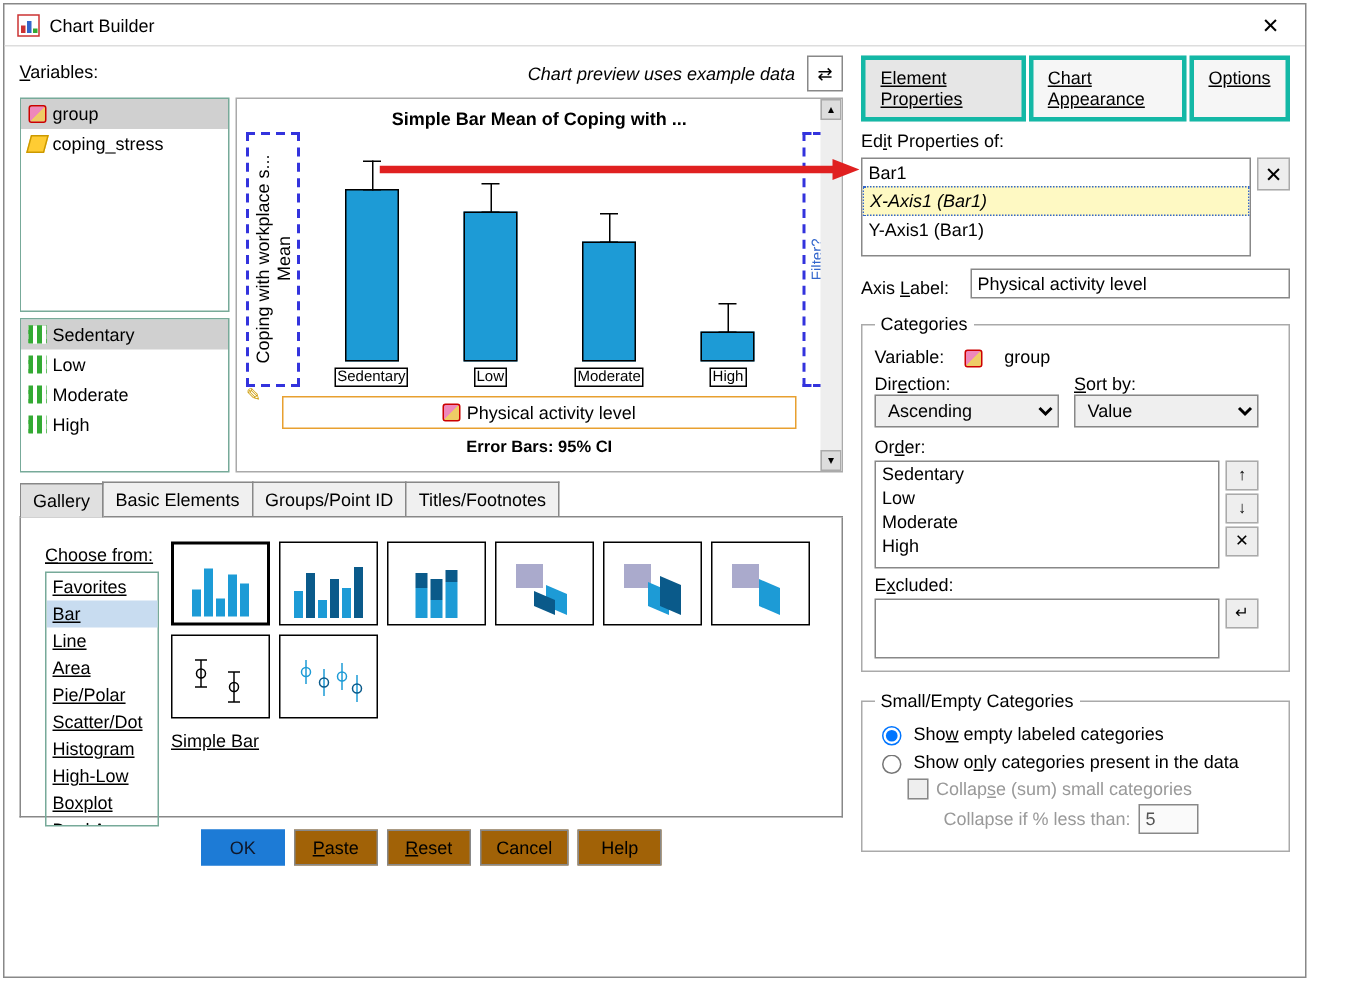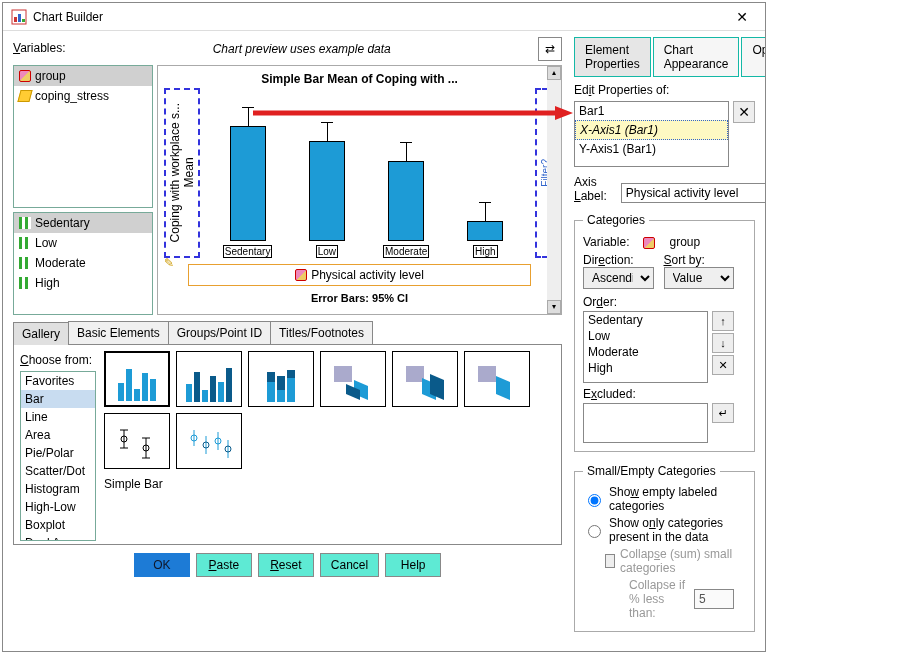--- a/index.html
+++ b/index.html
@@ -1,28 +1,28 @@
 <!DOCTYPE html>
 <html><head>
 <meta charset="utf-8">
 <style>
 * { box-sizing: border-box; font-family: Tahoma, Arial, sans-serif; font-size: 12px; }
 body { margin: 0; background: #fff; }
-.window { width: 764px; height: 650px; border: 1px solid #888; margin: 2px; display: flex; flex-direction: column; background: #fff; }
+.window { width: 869px; height: 650px; border: 1px solid #888; margin: 2px; display: flex; flex-direction: column; background: #fff; }
 .titlebar { height: 28px; display: flex; align-items: center; padding: 0 8px; border-bottom: 1px solid #ddd; }
 .titlebar .icon { width: 16px; height: 16px; margin-right: 6px; }
 .titlebar .title { flex: 1; }
 .titlebar .close { width: 30px; text-align: center; font-size: 14px; cursor: pointer; }
 .body { flex: 1; display: flex; }
 .leftpane { width: 565px; display: flex; flex-direction: column; padding: 6px 6px 0 10px; }
 .rightpane { flex: 1; padding: 6px 10px 0 6px; display: flex; flex-direction: column; overflow: hidden; }
 .label { margin: 2px 0 4px 0; }
 .underline { text-decoration: underline; }
 .var-row { display: flex; align-items: center; gap: 8px; }
-.preview-label { flex: 1; text-align: center; font-style: italic; }
+.preview-label { flex: 1; text-align: right; font-style: italic; }
 .swap-btn { width: 24px; height: 24px; border: 1px solid #888; text-align: center; line-height: 22px; cursor: pointer; }
 .mid { display: flex; gap: 4px; margin-top: 4px; height: 250px; }
 .varcol { width: 140px; display: flex; flex-direction: column; gap: 4px; }
 .listbox { border: 1px solid #7a9; background: #fff; flex: 1; overflow: auto; }
 .listbox .item { padding: 3px 5px; display: flex; align-items: center; gap: 4px; }
 .listbox .item.sel { background: #d0d0d0; }
 .cat-icon { width: 12px; height: 12px; border: 1px solid #c00; background: linear-gradient(135deg,#e8b 50%,#ec6 50%); border-radius: 2px; }
 .scale-icon { width: 12px; height: 12px; background: #fc3; border: 1px solid #c90; transform: skew(-15deg); }
 .green-grid { width: 12px; height: 12px; background: repeating-linear-gradient(90deg,#3a3 0 3px,#fff 3px 6px),repeating-linear-gradient(0deg,#3a3 0 3px,#fff 3px 6px); }
 .chartprev { flex: 1; border: 1px solid #aaa; background: #fff; position: relative; overflow: hidden; }
@@ -39,35 +39,35 @@
 .bar-lbl { font-size: 10px; margin-top: 4px; border: 1px solid #000; padding: 0 1px; background: #fff; }
 .filter-slot { width: 20px; border: 2px dashed #33d; margin-left: 6px; display: flex; align-items: center; justify-content: center; }
 .filter-lbl { writing-mode: vertical-rl; transform: rotate(180deg); font-size: 10px; color: #36c; }
 .legend-box { margin: 6px 30px; border: 1px solid #e8a030; padding: 3px; text-align: center; font-size: 11px; display: flex; align-items: center; justify-content: center; gap: 4px; }
 .errnote { font-size: 11px; text-align: center; font-weight: bold; }
 .scroll-v { position: absolute; right: 0; top: 0; width: 14px; height: 100%; background: #eee; }
 .scroll-v .btn { width: 14px; height: 14px; background: #ddd; border: 1px solid #aaa; text-align: center; font-size: 8px; line-height: 12px; }
 .gtabs { margin-top: 6px; display: flex; border-bottom: 1px solid #888; }
 .gtab { padding: 4px 8px; border: 1px solid #888; border-bottom: none; margin-right: -1px; background: #f0f0f0; cursor: pointer; }
 .gtab.active { background: #e0e0e0; position: relative; top: 1px; }
-.gallery-body { border: 1px solid #888; border-top: none; padding: 6px; display: flex; gap: 8px; height: 200px; }
+.gallery-body { border: 1px solid #888; border-top: none; padding: 16px; display: flex; gap: 8px; height: 200px; text-decoration: underline; }
 .choose-col { width: 76px; }
 .choose-list { border: 1px solid #7a9; height: 170px; overflow: auto; }
 .choose-list .item { padding: 2px 4px; cursor: pointer; }
 .choose-list .item.sel { background: #c8dcf0; }
 .thumbs { flex: 1; }
 .thumb-row { display: flex; gap: 6px; flex-wrap: wrap; }
 .thumb { width: 66px; height: 56px; border: 1px solid #000; padding: 4px; display: flex; align-items: flex-end; justify-content: center; background: #fff; cursor: pointer; }
 .thumb.sel { border: 2px solid #000; }
 .thumb-name { margin-top: 8px; }
 .buttons { display: flex; justify-content: center; gap: 6px; padding: 8px 0; }
-.buttons button { min-width: 56px; padding: 4px 10px; border: 1px solid #888; background: #5eead4; cursor: pointer; }
+.buttons button { min-width: 56px; padding: 4px 10px; border: 1px solid #888; background: #a16207; cursor: pointer; }
 .buttons button.primary { background: #1d7bd6; color: #0f172a; border-color: #1d7bd6; }
 .rtabs { display: flex; gap: 2px; }
-.rtab { padding: 5px 10px; border: 1px solid #14b8a6; background: #f6f6f6; cursor: pointer; }
+.rtab { padding: 5px 10px; border: 3px solid #14b8a6; background: #f6f6f6; cursor: pointer; text-decoration: underline; }
 .rtab.active { background: #e6e6e6; }
 .field-row { display: flex; align-items: flex-end; gap: 14px; margin: 4px 0; }
 .props-list { border: 1px solid #888; height: 66px; overflow-y: scroll; }
 .props-list .item { padding: 2px 4px; }
 .props-list .item.sel { background: #fef9c3; border: 1px dotted #36c; font-style: italic; }
 input[type=text], select { border: 1px solid #888; padding: 2px 4px; font-size: 12px; }
 input[type=text] { flex: 1; }
 fieldset { border: 1px solid #aaa; padding: 4px 20px 8px 8px; margin: 6px 0; }
 legend { padding: 0 4px; }
 .half { display: flex; gap: 10px; }

